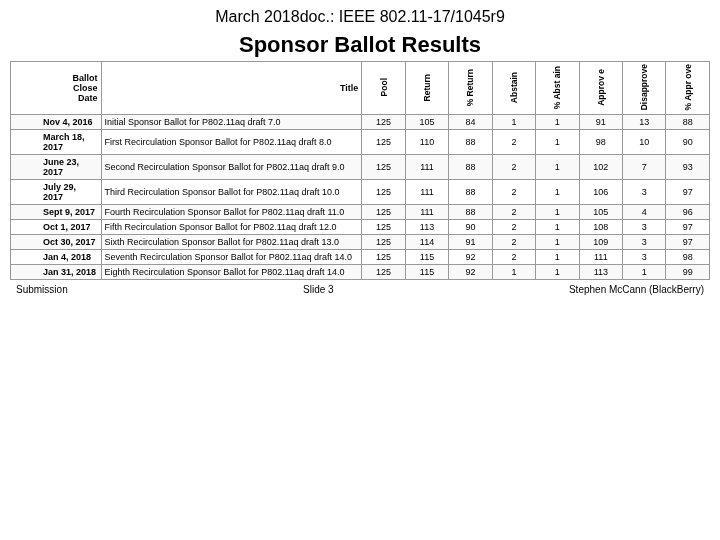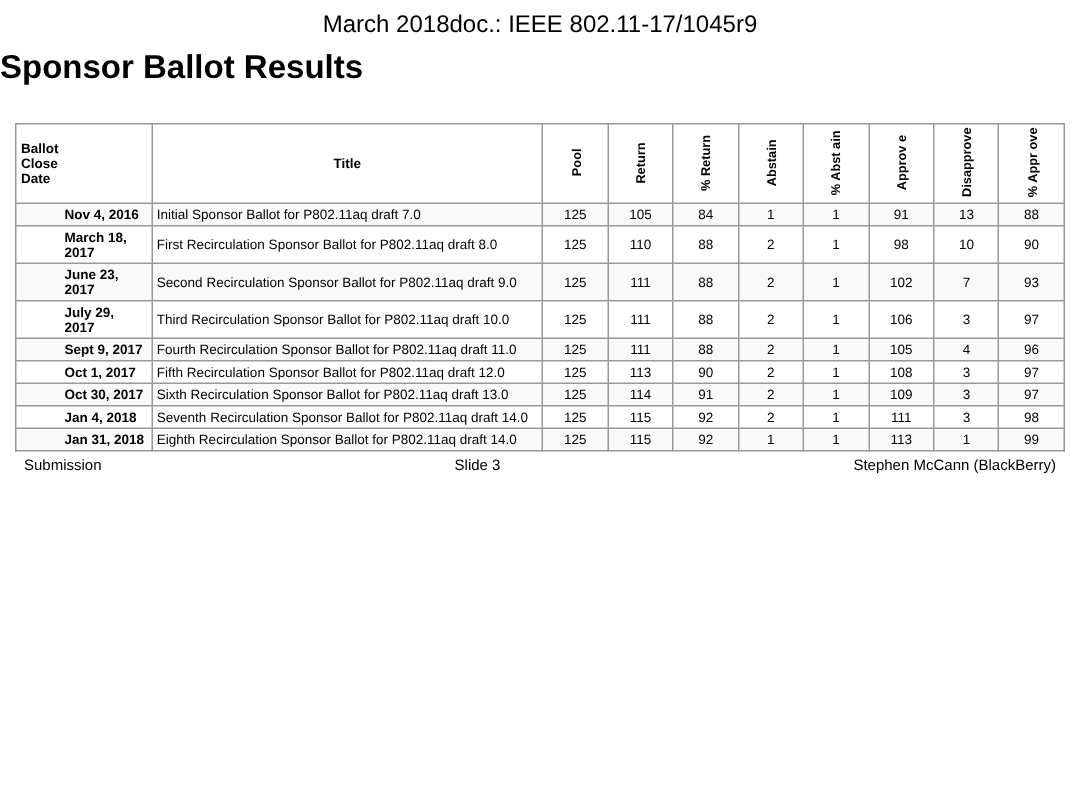--- a/index.html
+++ b/index.html
@@ -10,23 +10,24 @@
       background: #fff;
       overflow: hidden;
     }
     .header {
       display: flex;
       justify-content: center;
       align-items: center;
       padding: 8px 16px 4px 16px;
     }
     .title-section {
+      text-align: center;
       font-size: 22px;
       font-weight: bold;
-      margin: 2px 0 24px 0;
+      margin: 2px 0 3px 0;
     }
     .table-wrapper {
       padding: 0 10px;
     }
     table {
       width: 100%;
       border-collapse: collapse;
       font-size: 9.5px;
     }
     th, td {
@@ -35,26 +36,26 @@
       vertical-align: middle;
     }
     thead th {
       background: #fff;
       font-weight: bold;
       text-align: center;
       font-size: 9px;
     }
     .th-date {
       width: 52px;
-      text-align: left;
+      text-align: right;
       margin-top: 38px;
     }
     .th-title {
       width: 180px;
-      text-align: center;
+      text-align: right;
     }
     .th-rotated {
       width: 30px;
       text-align: center;
     }
     .rotated-text {
       writing-mode: vertical-rl;
       transform: rotate(180deg);
       white-space: nowrap;
       display: inline-block;

